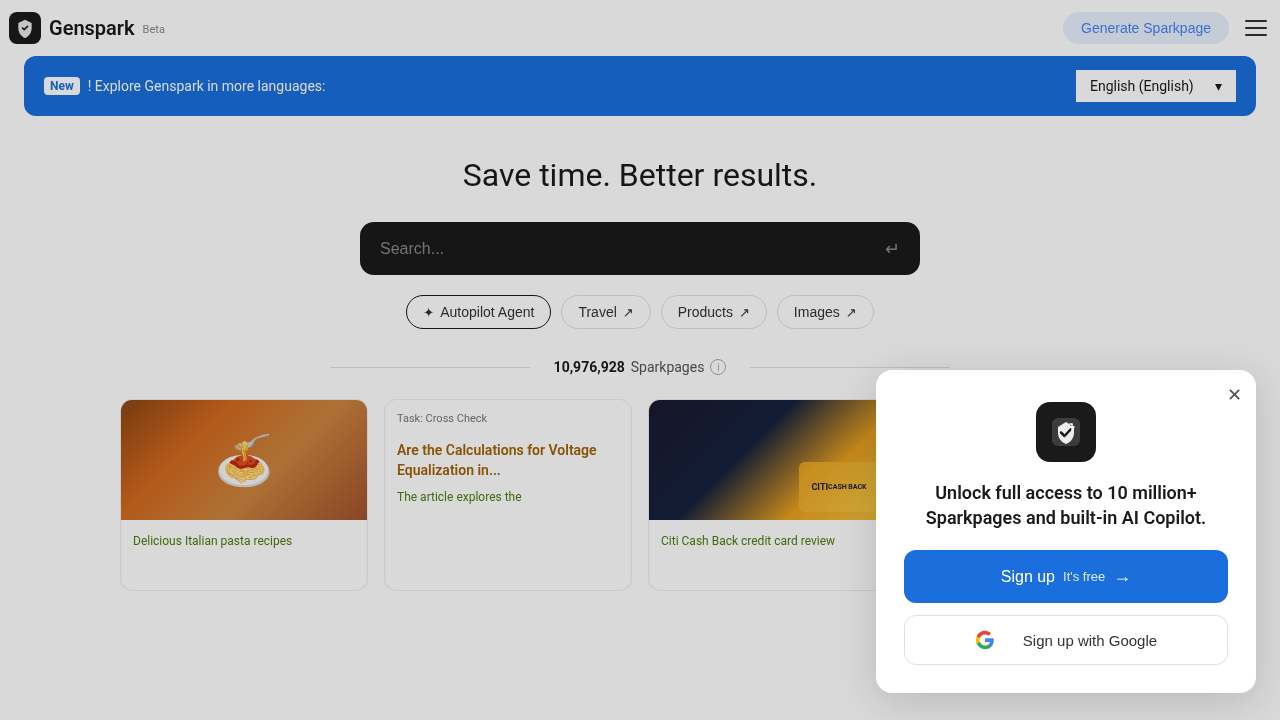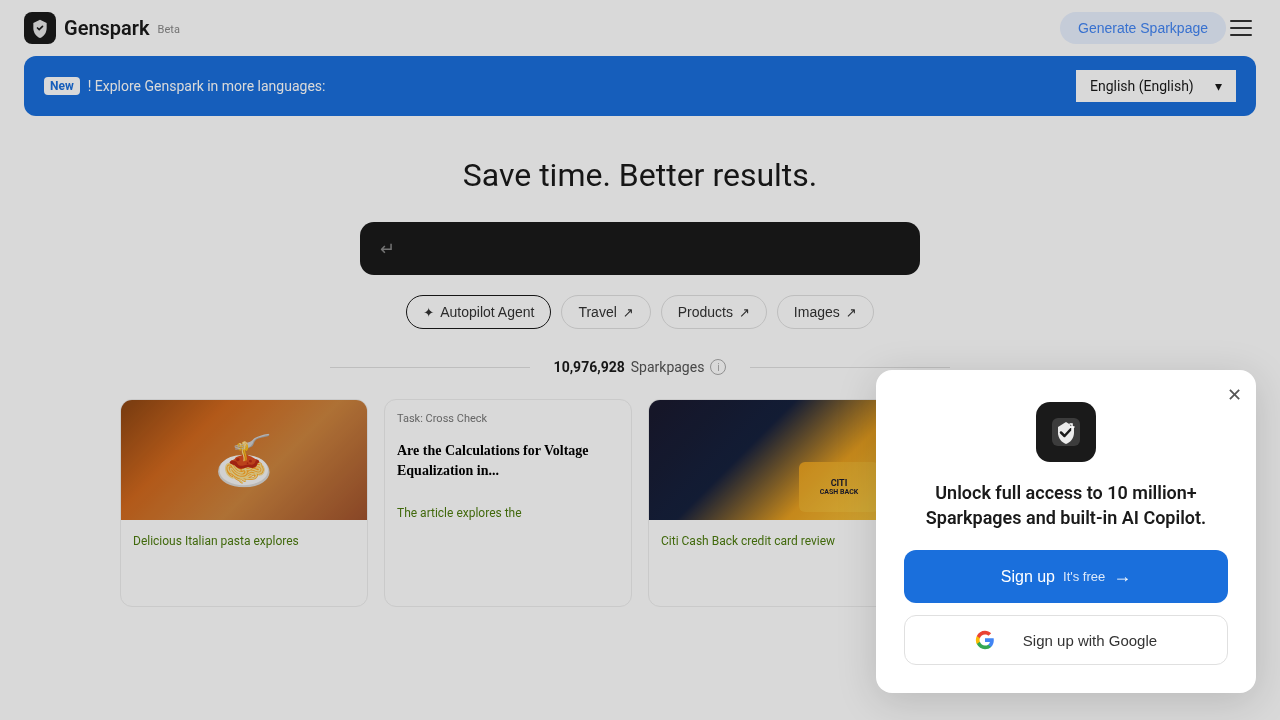--- a/index.html
+++ b/index.html
@@ -10,21 +10,21 @@
       height: 720px;
       overflow: hidden;
       position: relative;
     }
 
     
     .header {
       display: flex;
       align-items: flex-start;
       justify-content: space-between;
-      padding: 12px 24px;
+      padding: 12px 9px;
       position: relative;
       z-index: 10;
     }
     .logo-area {
       display: flex;
       align-items: center;
       gap: 8px;
     }
     .logo-icon {
       width: 32px;
@@ -47,20 +47,21 @@
     }
     .beta-badge {
       font-size: 11px;
       color: #888;
       font-weight: 400;
       margin-top: 2px;
     }
     .header-right {
       display: flex;
       align-items: center;
+      gap: 12px;
     }
     .generate-btn {
       background: #e8f0fe;
       color: #4285f4;
       border: none;
       border-radius: 20px;
       padding: 8px 18px;
       font-size: 14px;
       font-weight: 500;
       cursor: pointer;
@@ -258,44 +259,43 @@
       background: linear-gradient(135deg, #e8a020, #f5c842);
       border-radius: 6px;
       margin-left: auto;
       margin-right: 8px;
       display: flex;
       align-items: center;
       justify-content: center;
       font-size: 9px;
       font-weight: 700;
       color: #1a1a2e;
-      flex-direction: column;
+      flex-direction: row;
     }
     .card-img.health-img {
       background: linear-gradient(135deg, #2c5f2e 0%, #4a7c59 50%, #6aaa6e 100%);
       display: flex;
       align-items: center;
       justify-content: center;
       font-size: 36px;
     }
     .card-body {
       padding: 12px;
     }
     .card-tag {
       font-size: 11px;
       color: #777;
       margin-bottom: 16px;
     }
     .card-title {
       font-size: 14px;
       font-weight: 600;
-      color: #000000;
+      color: #a16207;
       line-height: 1.4;
-      margin-bottom: 24px;
-      font-family: Liberation Serif, serif;
+      margin-bottom: 8px;
     }
     .card-desc {
       font-size: 12px;
       color: #4d7c0f;
       line-height: 1.5;
     }
 
     
     .modal-overlay {
       position: absolute;
@@ -422,20 +422,21 @@
   <div class="lang-select">
     <span>English (English)</span>
     <span>▾</span>
   </div>
 </div>
 
 <div class="main">
   <h1 class="headline">Save time. Better results.</h1>
 
   <div class="search-bar">
+    <input class="search-input" type="text" placeholder="Search..." style="">
     <span class="search-enter">↵</span>
   </div>
 
   <div class="quick-links">
     <button class="quick-link active">
       <span class="link-icon">✦</span>
       <span>Autopilot Agent</span>
     </button>
     <button class="quick-link">
       <span>Travel</span>
@@ -461,21 +462,21 @@
       </div>
     </div>
     <div class="count-line"></div>
   </div>
 
   <div class="cards-row">
 
     <div class="card">
       <div class="card-img food-img">🍝</div>
       <div class="card-body">
-        <div class="card-desc">Delicious Italian pasta explores</div>
+        <div class="card-desc">Delicious Italian pasta recipes</div>
       </div>
     </div>
 
     <div class="card">
       <div class="card-body">
         <div class="card-tag">Task: Cross Check</div>
         <div class="card-title">Are the Calculations for Voltage Equalization in...</div>
         <div class="card-desc">The article explores the</div>
       </div>
     </div>

